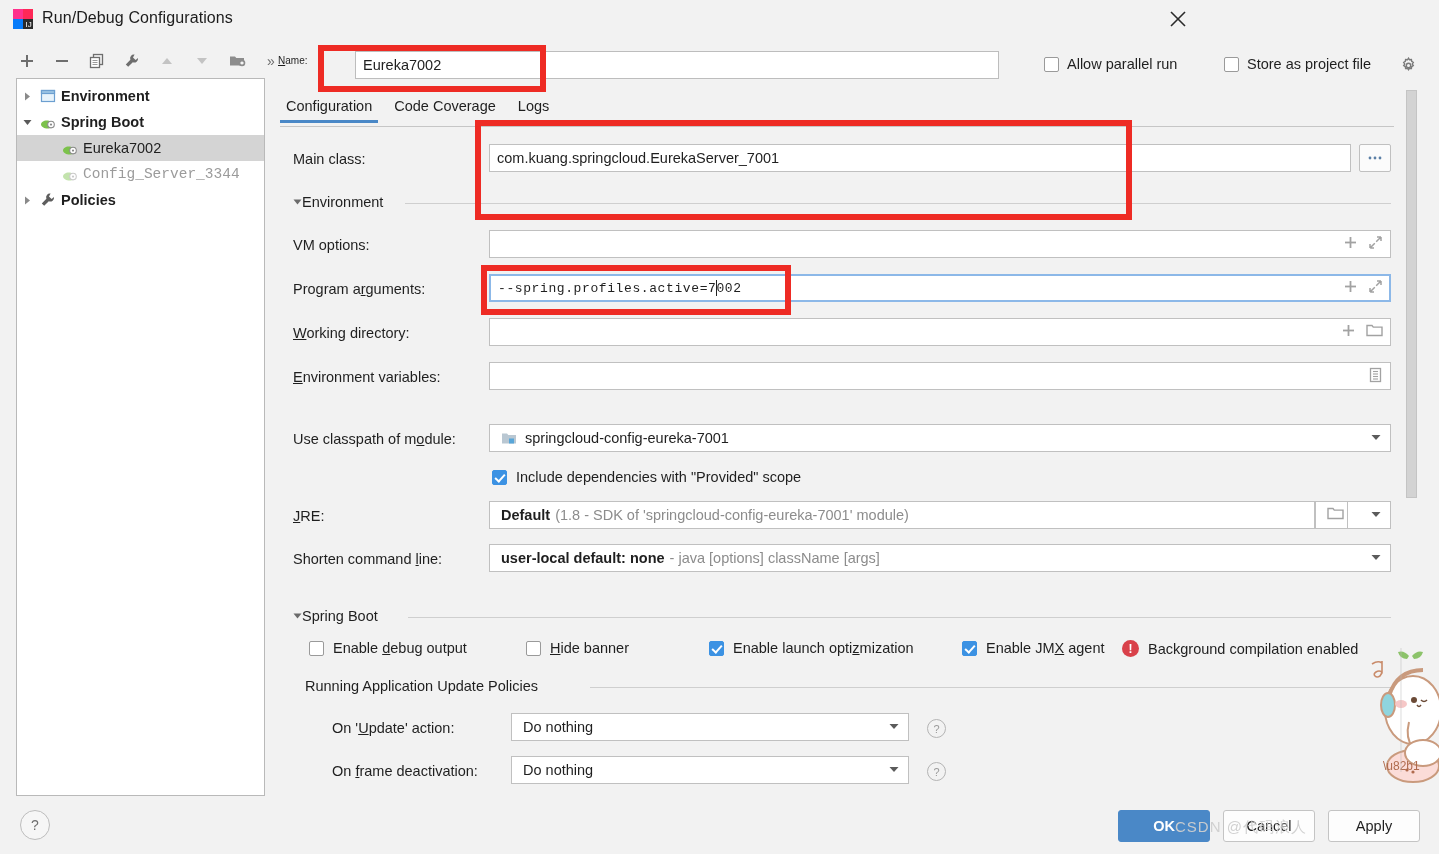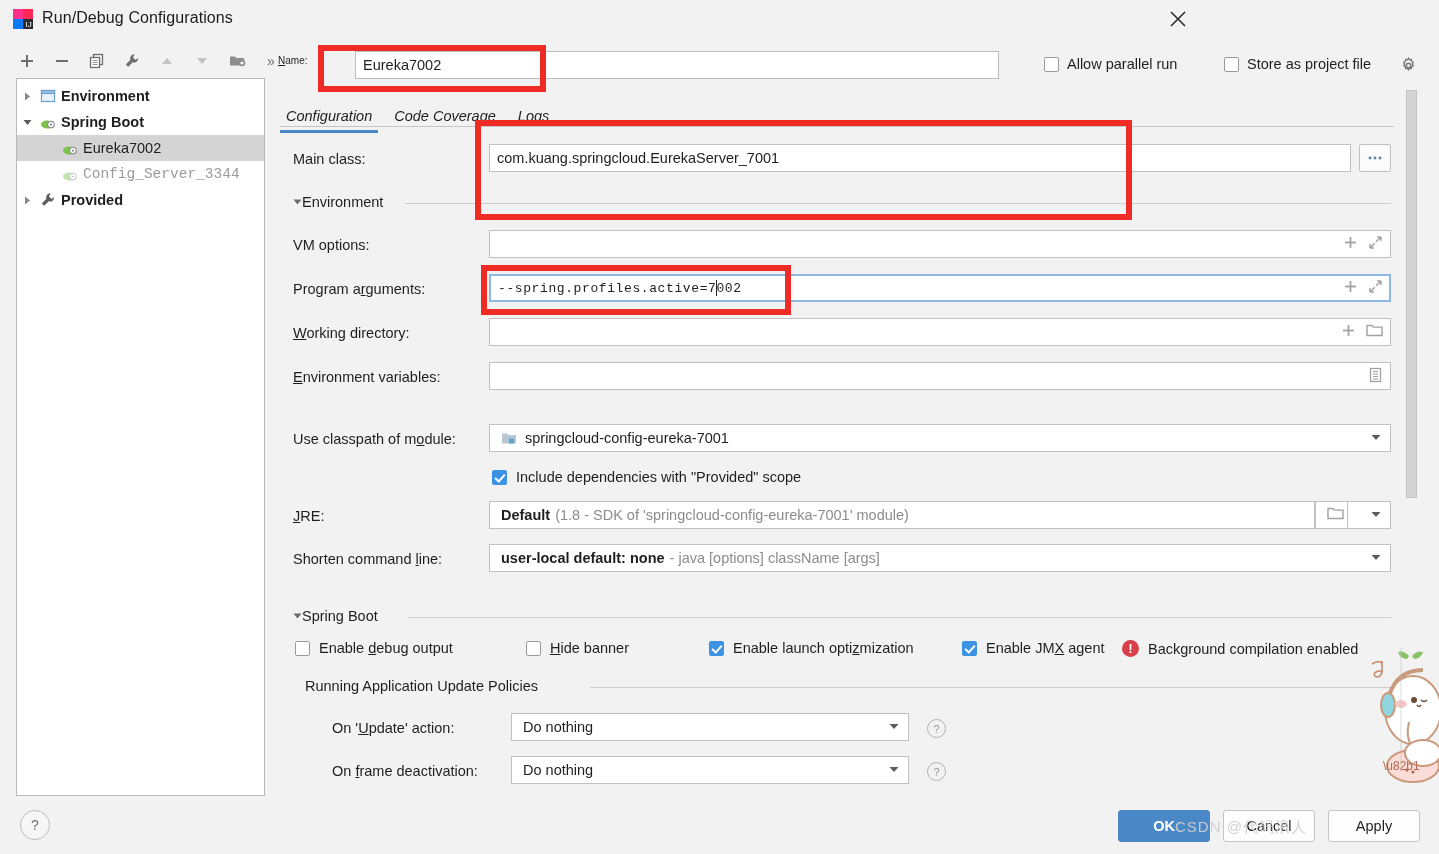--- a/index.html
+++ b/index.html
@@ -70,21 +70,21 @@
     border: 1px solid #9a9a9a; background: #fff; border-radius: 2px;
     display: inline-block; position: relative; flex: 0 0 auto;
   }
   .cb.on { background: #3c92e3; border-color: #3c92e3; }
   .cb.on::after {
     content: ""; position: absolute; left: 4px; top: 1px; width: 4px; height: 8px;
     border: solid #fff; border-width: 0 2px 2px 0; transform: rotate(42deg);
   }
 
   
-  .tabs { position: absolute; left: 280px; top: 104px; height: 26px; display: flex; align-items: flex-end; font-style: italic; }
+  .tabs { position: absolute; left: 280px; top: 96px; height: 26px; display: flex; align-items: center; }
   .tab { font-size: 14.5px; padding: 0 6px; margin-right: 10px; cursor: pointer; position: relative; padding-bottom: 6px; }
   .tab.active::after {
     content: ""; position: absolute; left: 0; right: 0; bottom: -3px; height: 3px; background: #4a88c7;
   }
   .tabline { position: absolute; left: 280px; top: 126px; width: 1114px; height: 1px; background: #c6c6c6; }
 
   
   .form { position: absolute; left: 280px; top: 130px; width: 1114px; height: 666px; }
   .flabel { position: absolute; font-size: 14.5px; color: #1f1f1f; white-space: nowrap; }
   .field {
@@ -297,21 +297,21 @@
         <span class="tarrow">
           <svg width="9" height="9" viewBox="0 0 9 9">
               <path d="M2 0.5l5 4-5 4z" fill="#8a8a8a"></path>
             </svg>
         </span>
         <span class="ticon">
           <svg width="16" height="16" viewBox="0 0 16 16">
             <path d="M10.6 1.6a3.8 3.8 0 0 0-4.2 5.2L1.8 11.4l2.4 2.4 4.6-4.6a3.8 3.8 0 0 0 5.2-4.2L11.6 7 9 4.4z" fill="#5e5e5e"></path>
           </svg>
         </span>
-        <span class="tlabel bold">Provided</span>
+        <span class="tlabel bold">Policies</span>
       </div>
     </div>
   </div>
 
   <span class="name-label">
     <u>N</u><span>ame:</span>
   </span>
   <div class="name-input">
     <span>Eureka7002</span>
   </div>
@@ -503,21 +503,21 @@
     <div class="sep-title" style="left:13px; top:478px;">
       <span class="sep-arrow">
         <svg width="9" height="9" viewBox="0 0 9 9">
             <path d="M0.5 2.5h8l-4 5z" fill="#6b6b6b"></path>
           </svg>
       </span>
       <span>Spring Boot</span>
     </div>
     <div class="sep-line" style="left:128px; top:487px; width:983px;"></div>
 
-    <div class="sbcheck" style="left:15px; top:510px;">
+    <div class="sbcheck" style="left:29px; top:510px;">
       <span class="cb"></span>
       <span><span>Enable </span><u>d</u><span>ebug output</span></span>
     </div>
     <div class="sbcheck" style="left:246px; top:510px;">
       <span class="cb"></span>
       <span><u>H</u><span>ide banner</span></span>
     </div>
     <div class="sbcheck" style="left:429px; top:510px;">
       <span class="cb on"></span>
       <span><span>Enable launch opti</span><u>z</u><span>mization</span></span>

